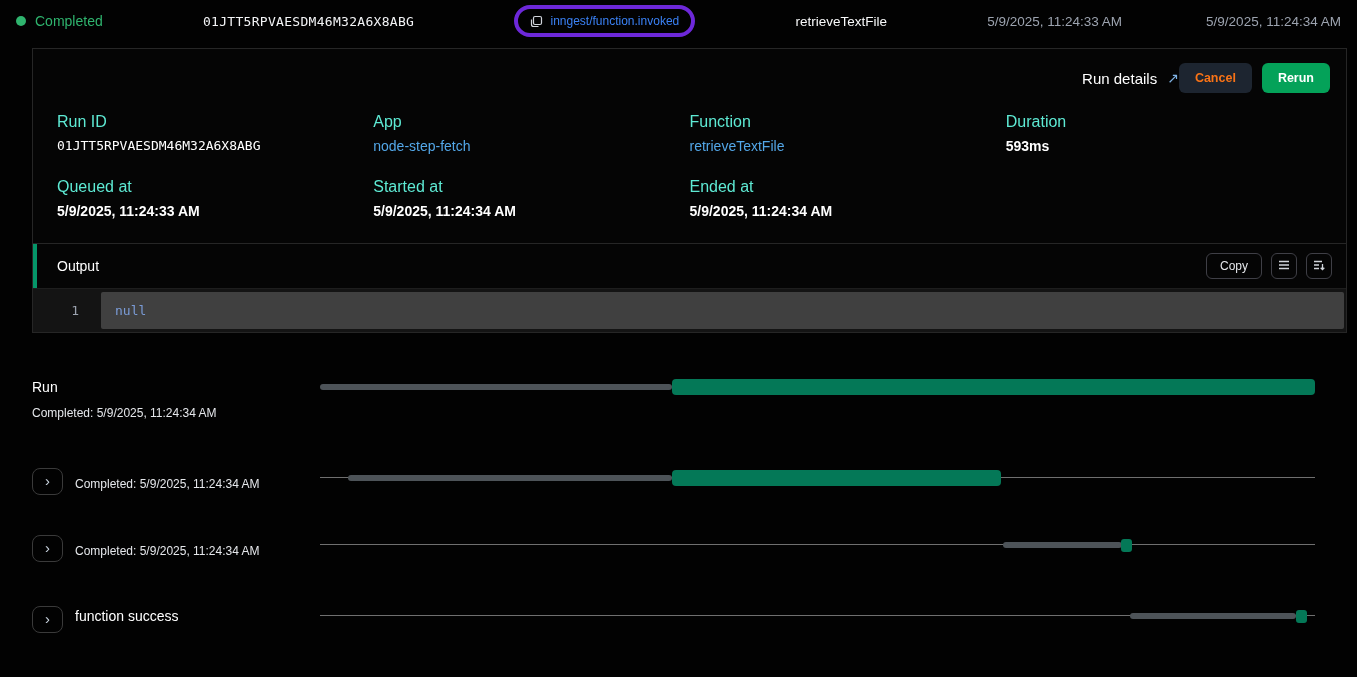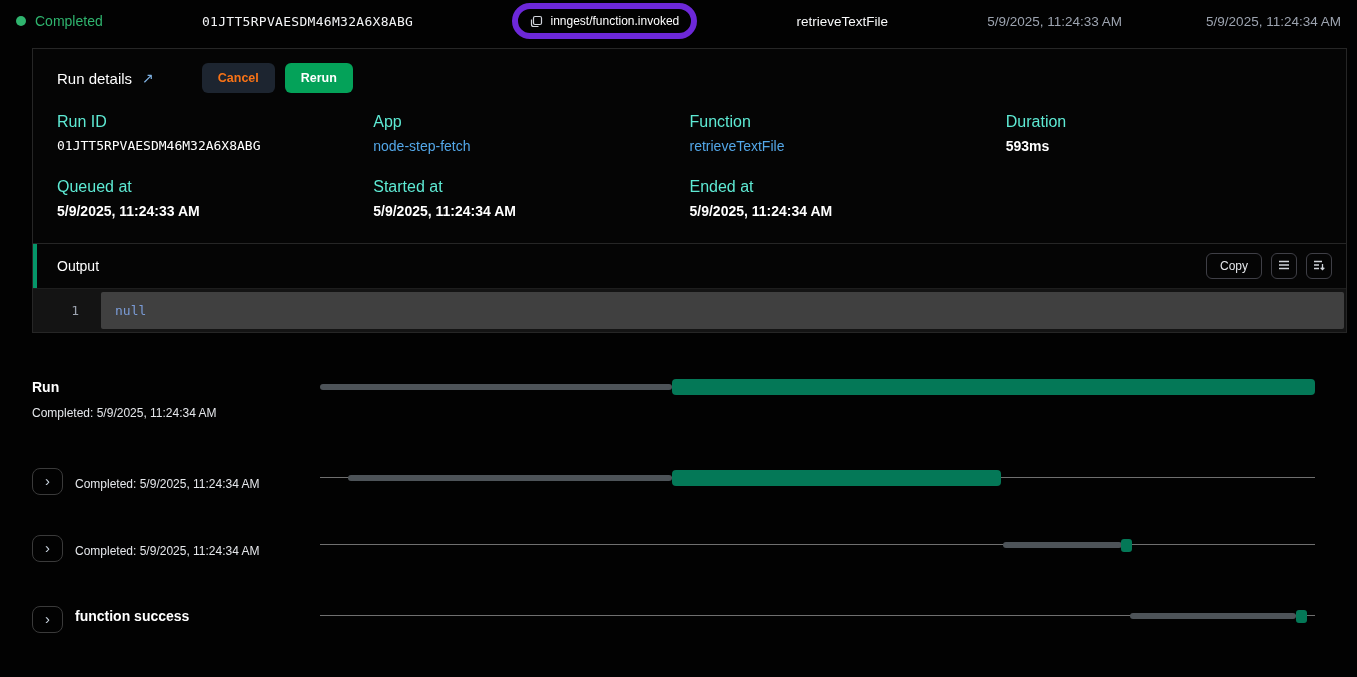--- a/index.html
+++ b/index.html
@@ -13,30 +13,30 @@
   
   .topbar {
     height:42px; display:flex; align-items:center;
     justify-content:space-between; padding:0 16px;
   }
   .status { display:flex; align-items:center; gap:9px; font-size:14px; color:var(--status-green,#2fb46e); }
   .status-dot { width:10px; height:10px; border-radius:50%; background:var(--status-green,#2fb46e); }
   .topbar-runid { font-family:"DejaVu Sans Mono", monospace; font-size:13px; letter-spacing:.3px; color:#f3f4f6; }
   .trigger-badge {
     display:flex; align-items:center; gap:7px;
-    border:6px solid #6d28d9; border-radius:999px;
-    padding:5px 12px; font-size:12px; color:#ffffff; background:transparent;
+    border:4px solid #6d28d9; border-radius:999px;
+    padding:5px 12px; font-size:12px; color:#3b82f6; background:transparent;
   }
   .trigger-badge svg { display:block; }
   .fn-name { font-size:13.5px; font-weight:500; color:#f9fafb; }
   .topbar-times { display:flex; gap:84px; font-size:13.5px; color:#9ca3af; }
 
   
   .panel { margin:6px 10px 0 32px; border:1px solid #262626; background:#050505; }
-  .panel-header { display:flex; align-items:center; justify-content:flex-start; padding:14px 16px 10px 24px;gap:48px; }
+  .panel-header { display:flex; align-items:center; justify-content:flex-end; padding:14px 16px 10px 24px; }
   .panel-title-wrap { display:flex; align-items:center; gap:10px; }
   .panel-title { font-size:15px; font-weight:500; }
   .external-link { color:#7fb2e3; font-size:14px; text-decoration:none; line-height:1; }
   .header-buttons { display:flex; gap:10px; }
   .btn { border:none; border-radius:6px; padding:8px 16px; font-size:12.5px; font-weight:600; font-family:inherit; cursor:pointer; }
   .btn-cancel { background:#1d2530; color:#f97316; }
   .btn-rerun { background:var(--rerun-green,#04a259); color:#fff; }
 
   .fields { display:grid; grid-template-columns:repeat(4,1fr); row-gap:24px; padding:10px 24px 24px; }
   .field-label { font-size:16px; color:#5eead4; margin-bottom:7px; }
@@ -68,21 +68,21 @@
   }
 
   
   .timeline { margin-top:44px; padding:0 42px 0 32px; }
   .tl-row { display:flex; align-items:flex-start; }
   .tl-row.run { margin-bottom:48px; }
   .tl-row.gap-a { margin-bottom:40px; }
   .tl-row.gap-b { margin-bottom:44px; }
   .tl-left { width:288px; flex-shrink:0; display:flex; gap:12px; padding-right:20px; }
   .tl-left.plain { display:block; }
-  .tl-name { font-size:14px; font-weight:700; line-height:20px; max-width:230px; }
+  .tl-name { font-size:14px; font-weight:400; line-height:20px; max-width:230px; }
   .tl-completed { font-size:12px; color:#e5e7eb; margin-top:9px; }
   .chevron-btn {
     width:31px; height:27px; flex-shrink:0; border:1px solid #3a3a3a; border-radius:8px;
     background:transparent; color:#cbd5e1; font-size:15px; line-height:1;
     display:flex; align-items:center; justify-content:center; padding:0 0 2px 0; cursor:pointer;
   }
   .tl-track { flex:1; position:relative; height:16px; margin-top:2px; }
   .track-line { position:absolute; left:0; right:0; top:7px; height:1px; background:#b9b9b9; opacity:.6; }
   .seg { position:absolute; }
   .seg.gray { top:5px; height:6px; background:#4d5358; border-radius:3px; }

